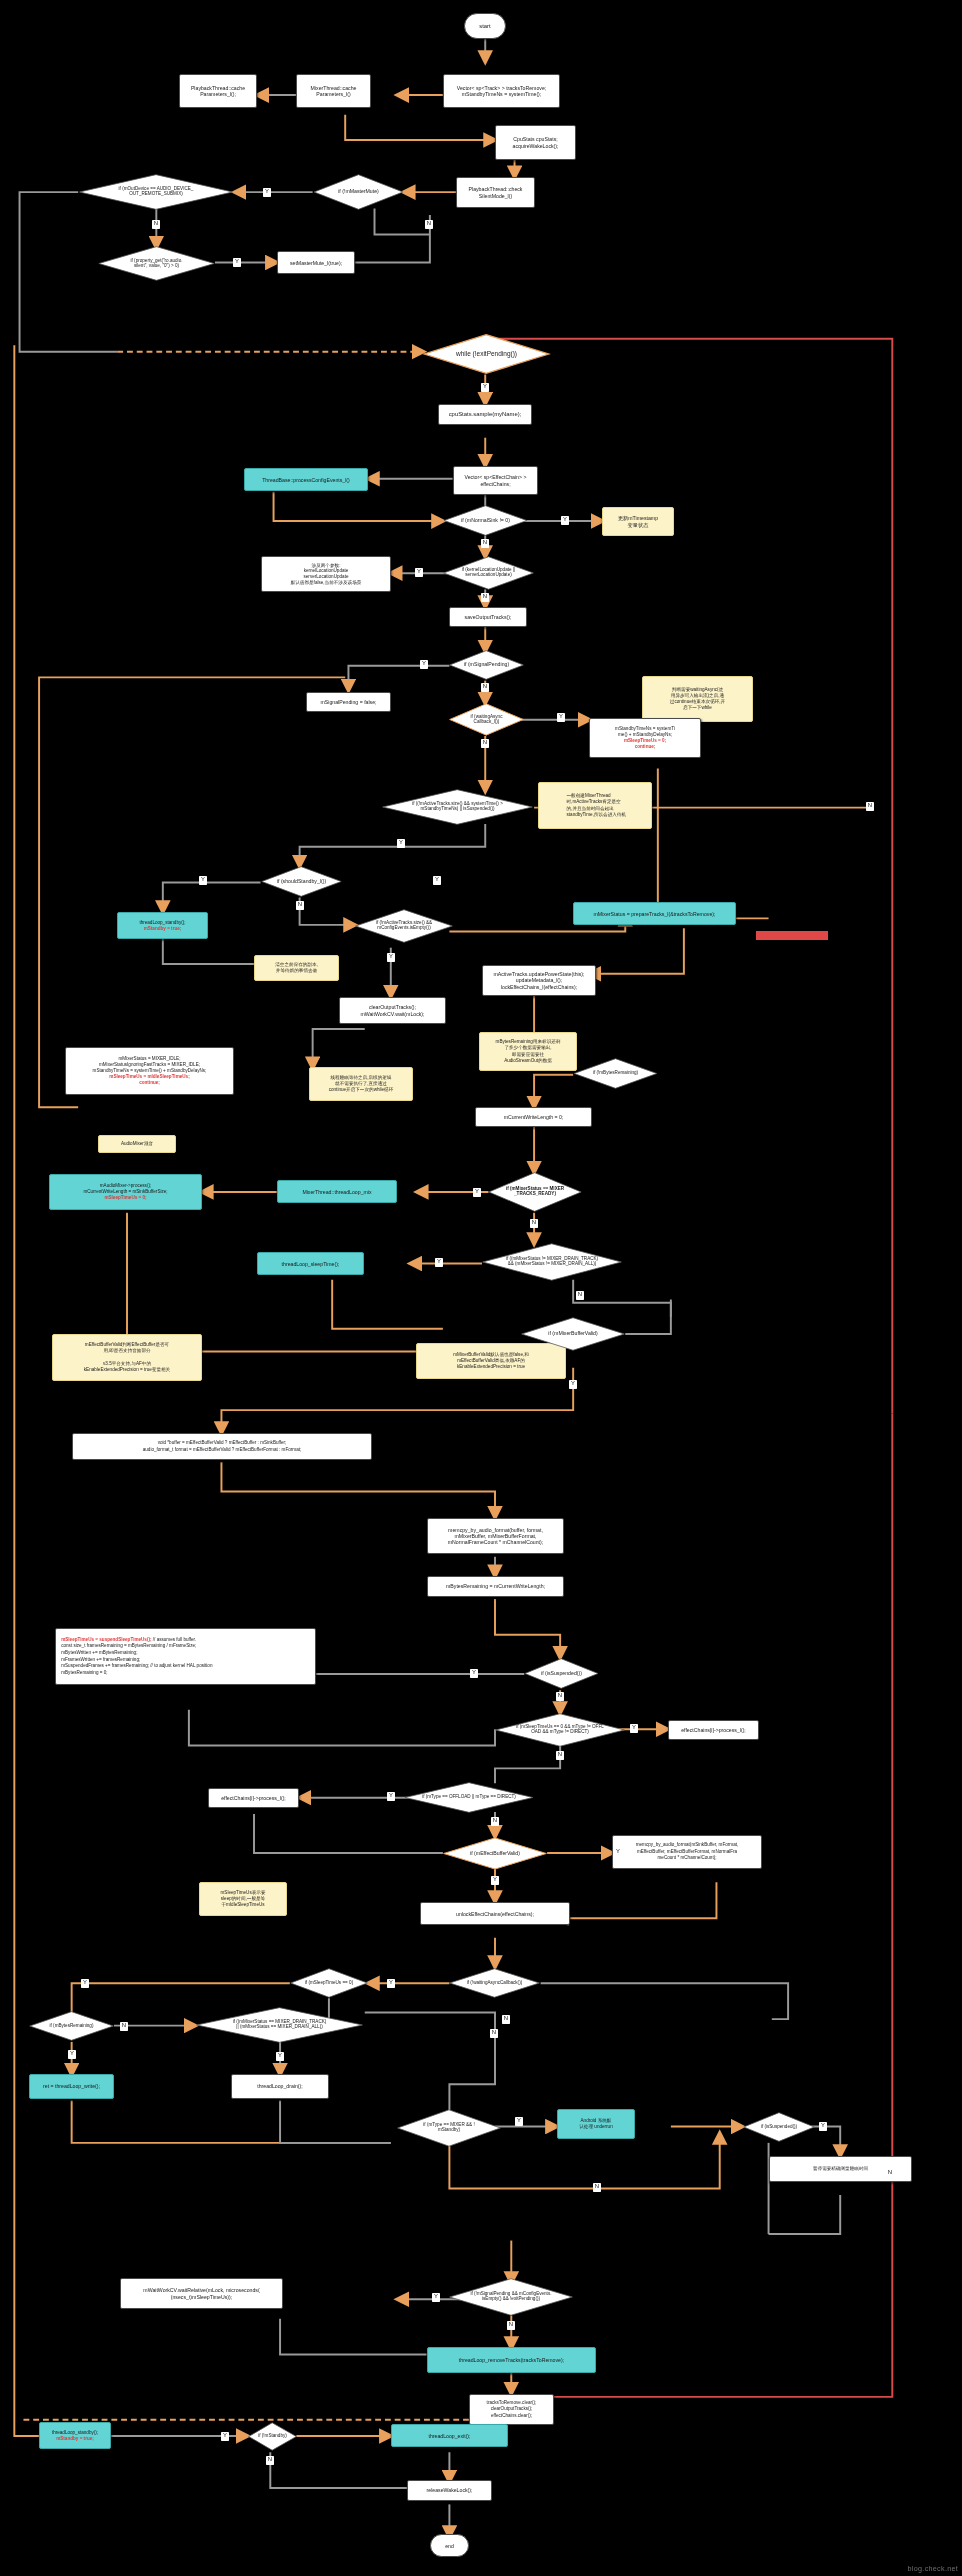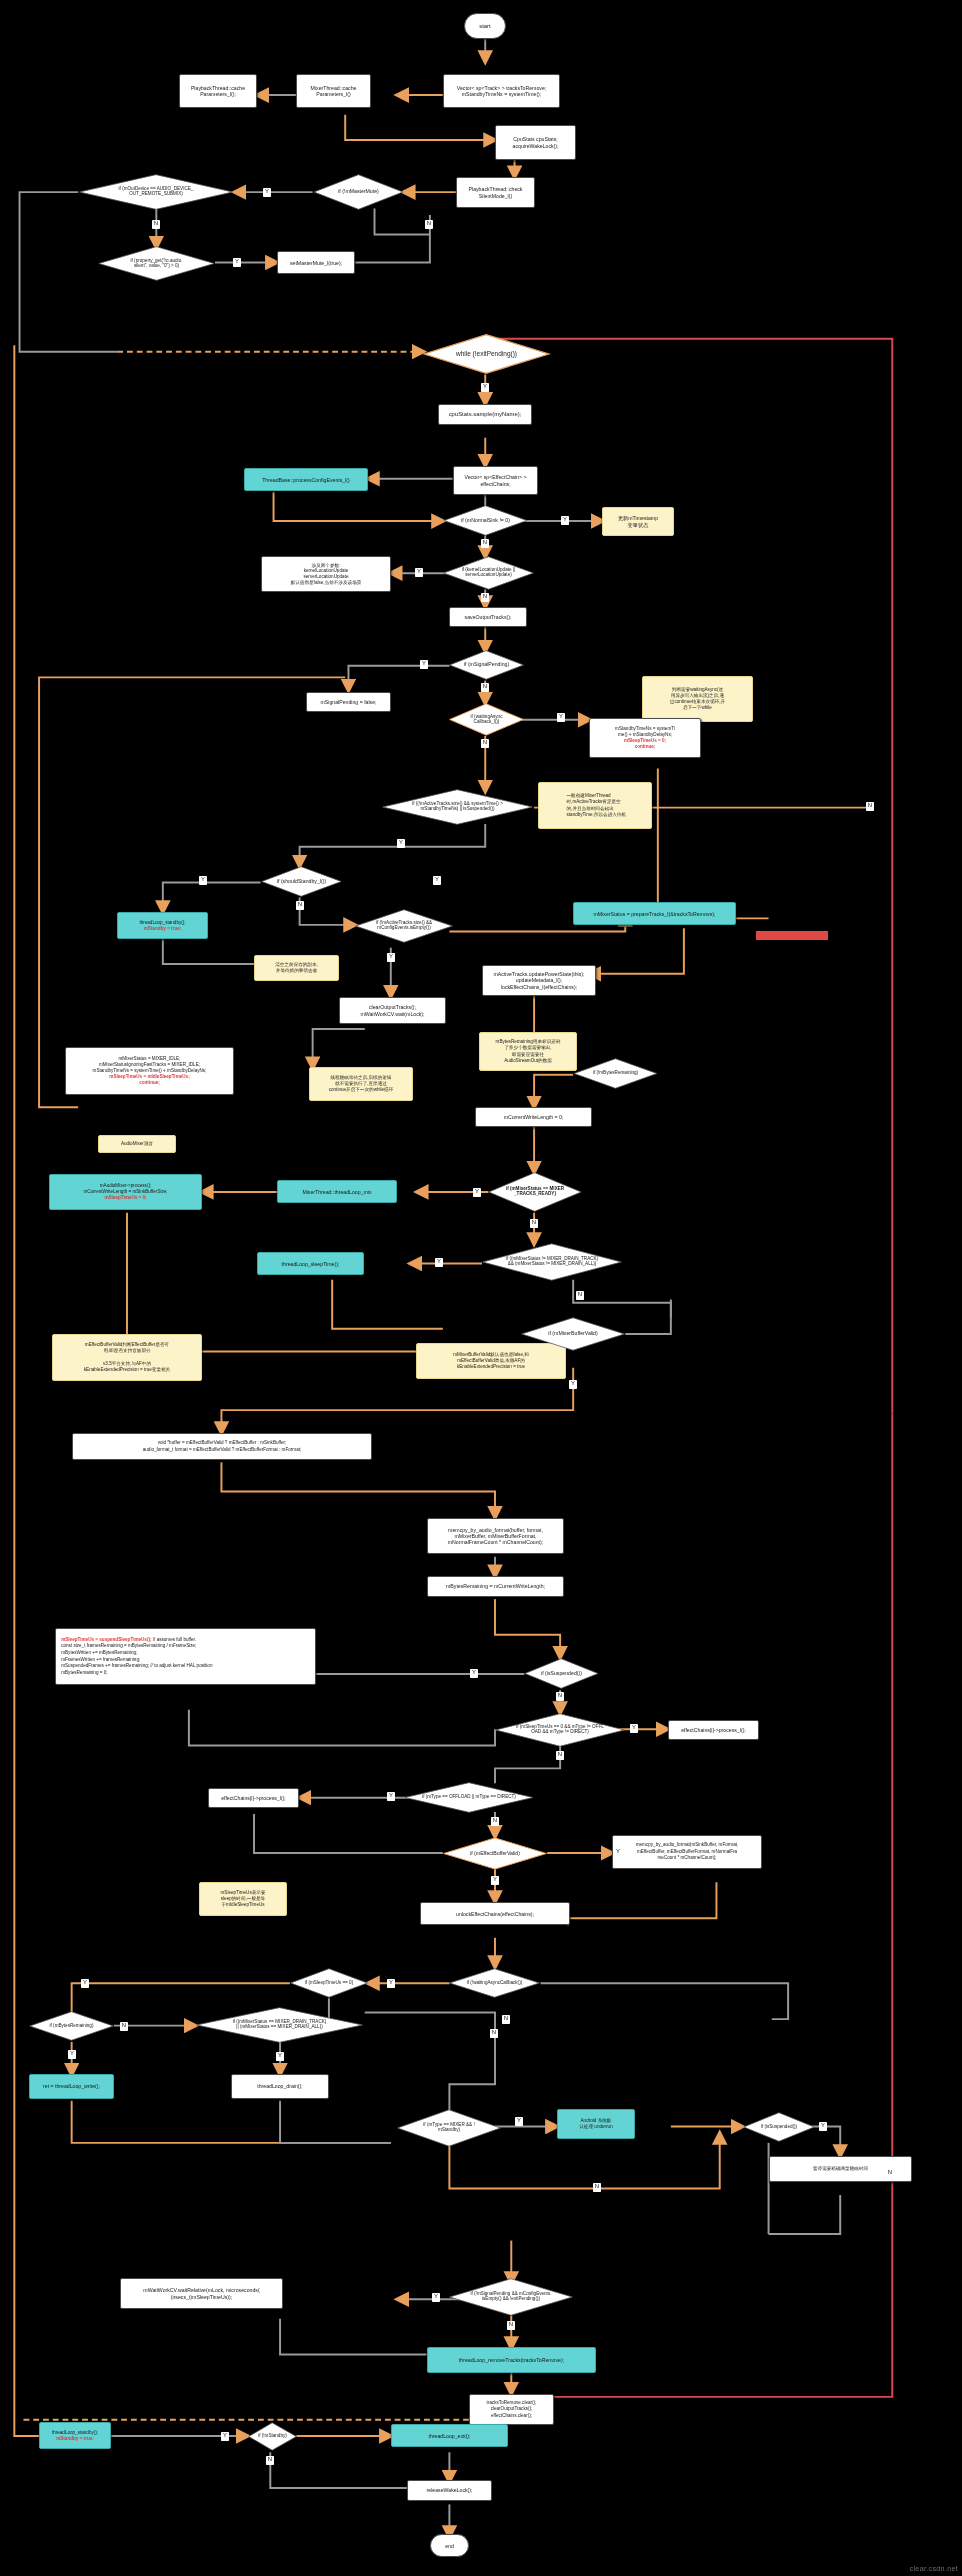--- a/index.html
+++ b/index.html
@@ -648,16 +648,16 @@
 </div>
 <div class="edgelabel" style="left:221px;top:2432px;">Y</div>
 <div class="edgelabel" style="left:266px;top:2456px;">N</div>
 
 <div class="node cyan xs" style="left:391px;top:2424px;width:117px;height:23.4px;">threadLoop_exit();</div>
 
 <div class="node xs" style="left:407px;top:2480px;width:85px;height:21px;">releaseWakeLock();</div>
 
 <div class="node term xs" style="left:430px;top:2534px;width:39px;height:23.4px;">end</div>
 
-<div class="wm">clear.csdn.net</div>
+<div class="wm">blog.check.net</div>
 
 </div>
 
 
 </body></html>

